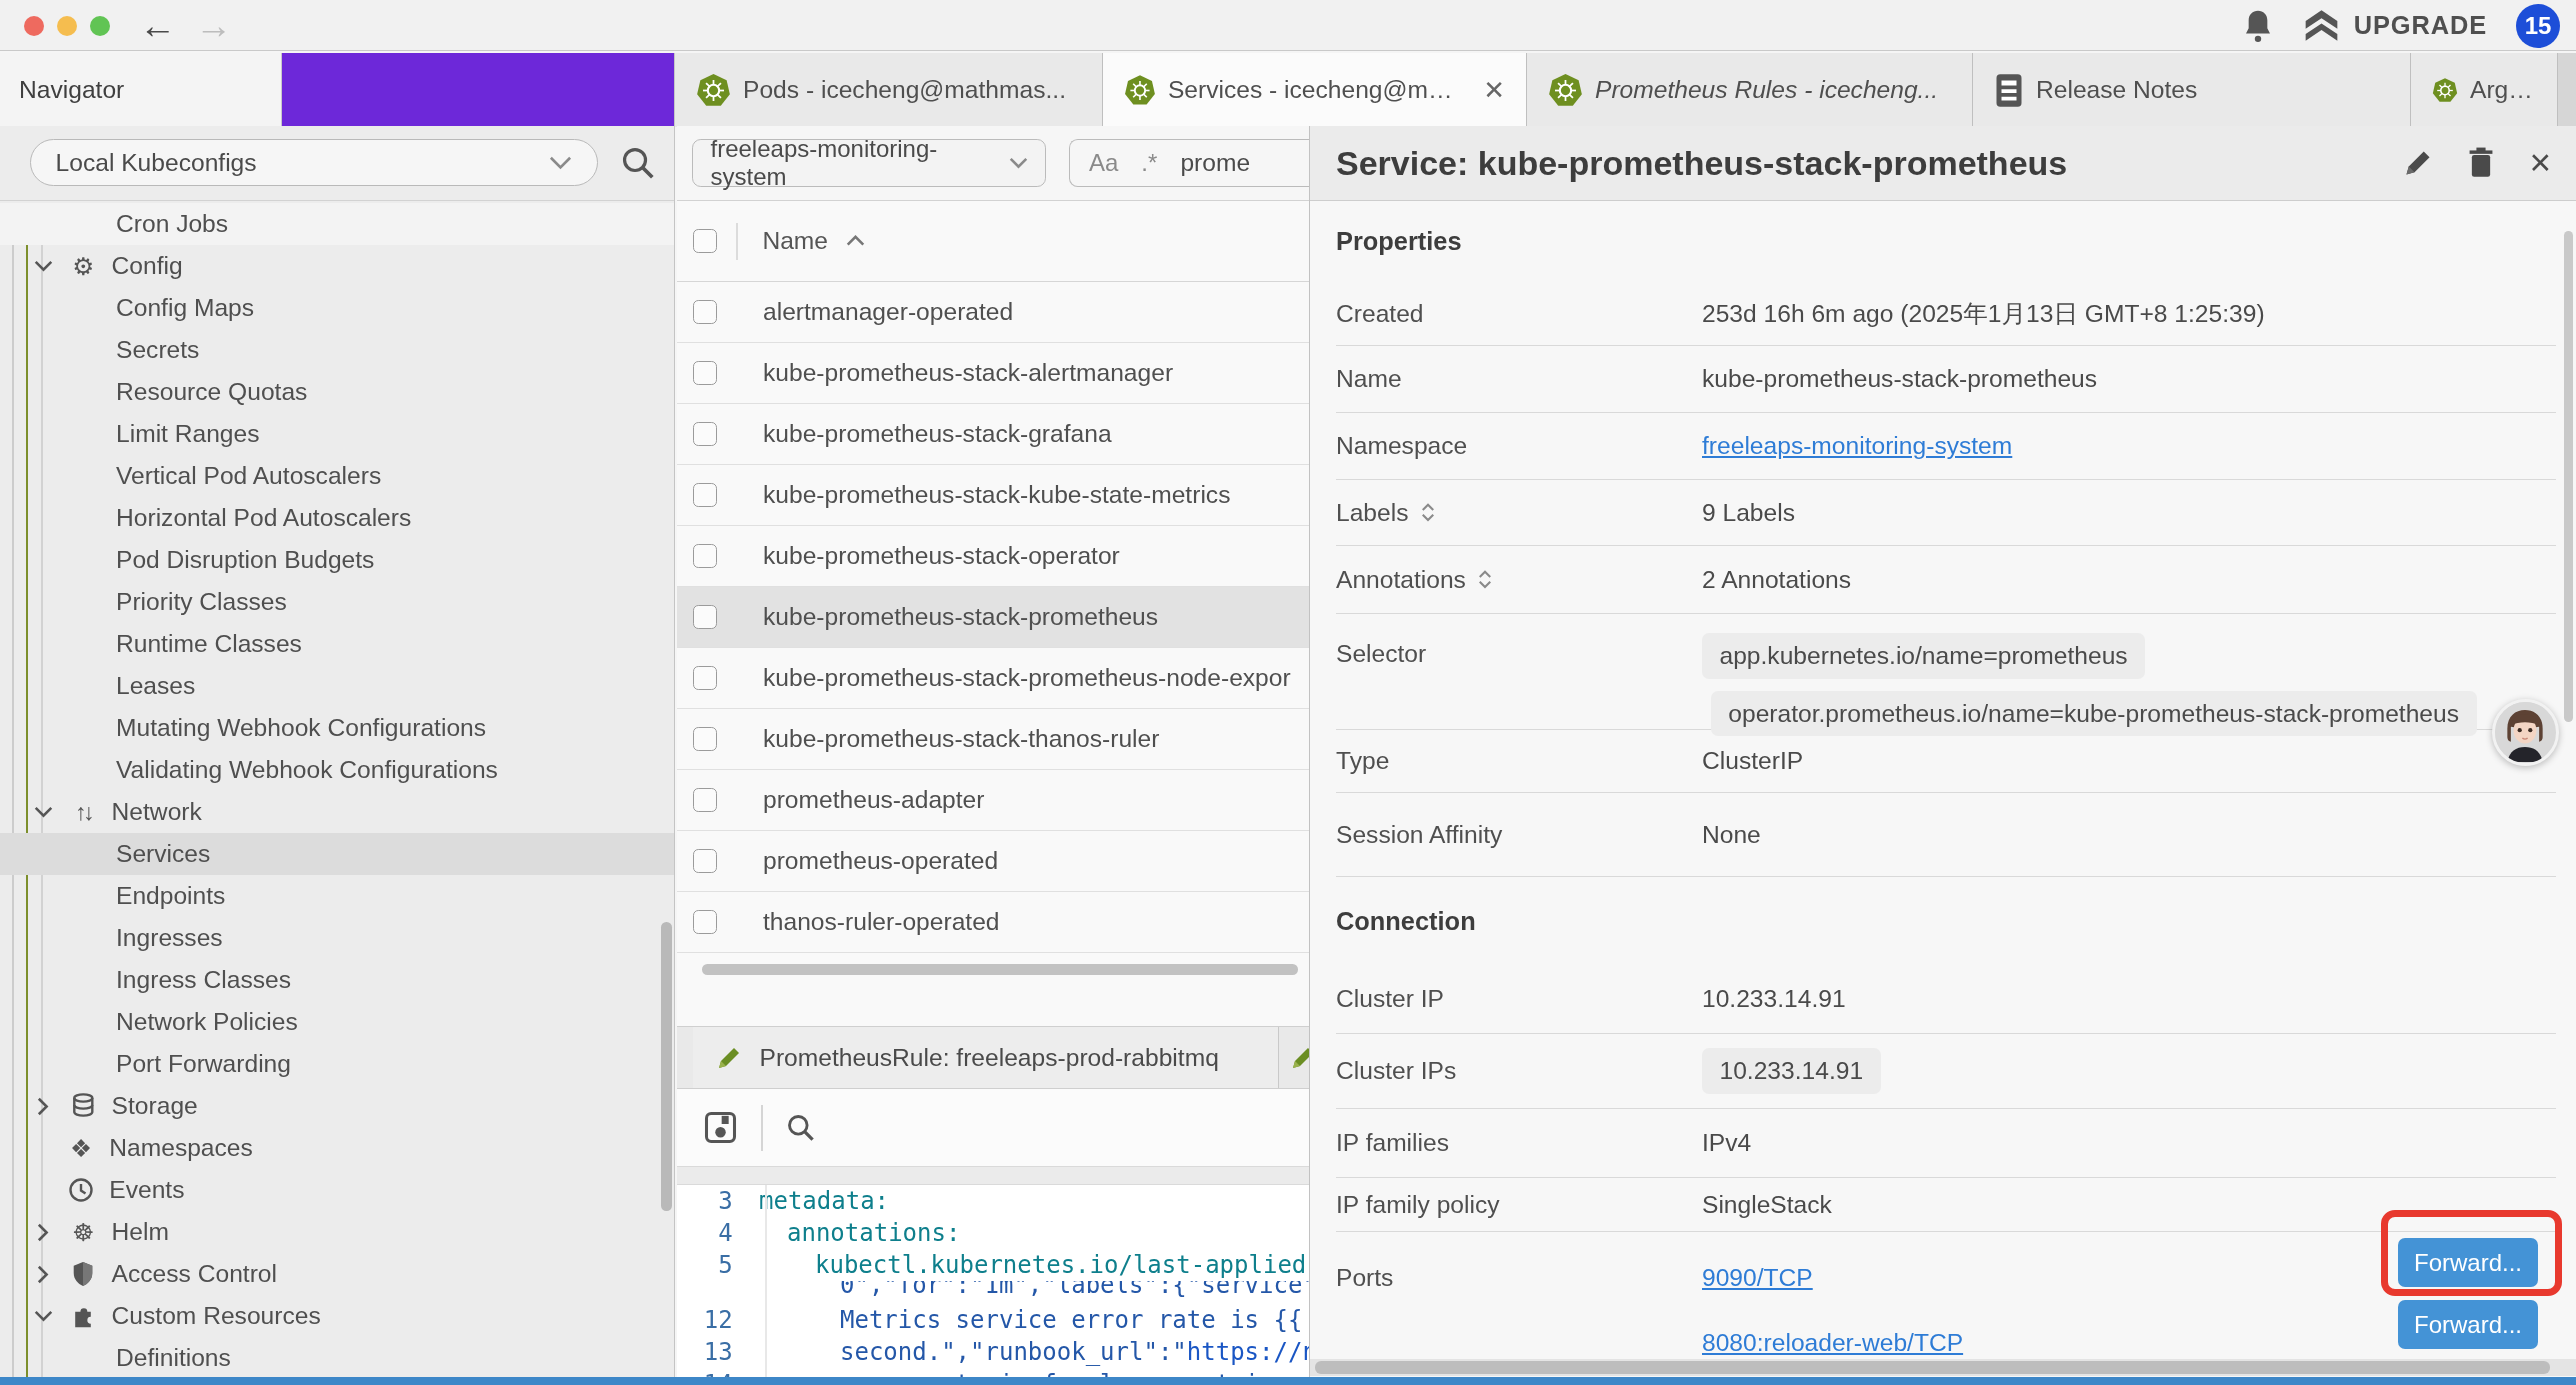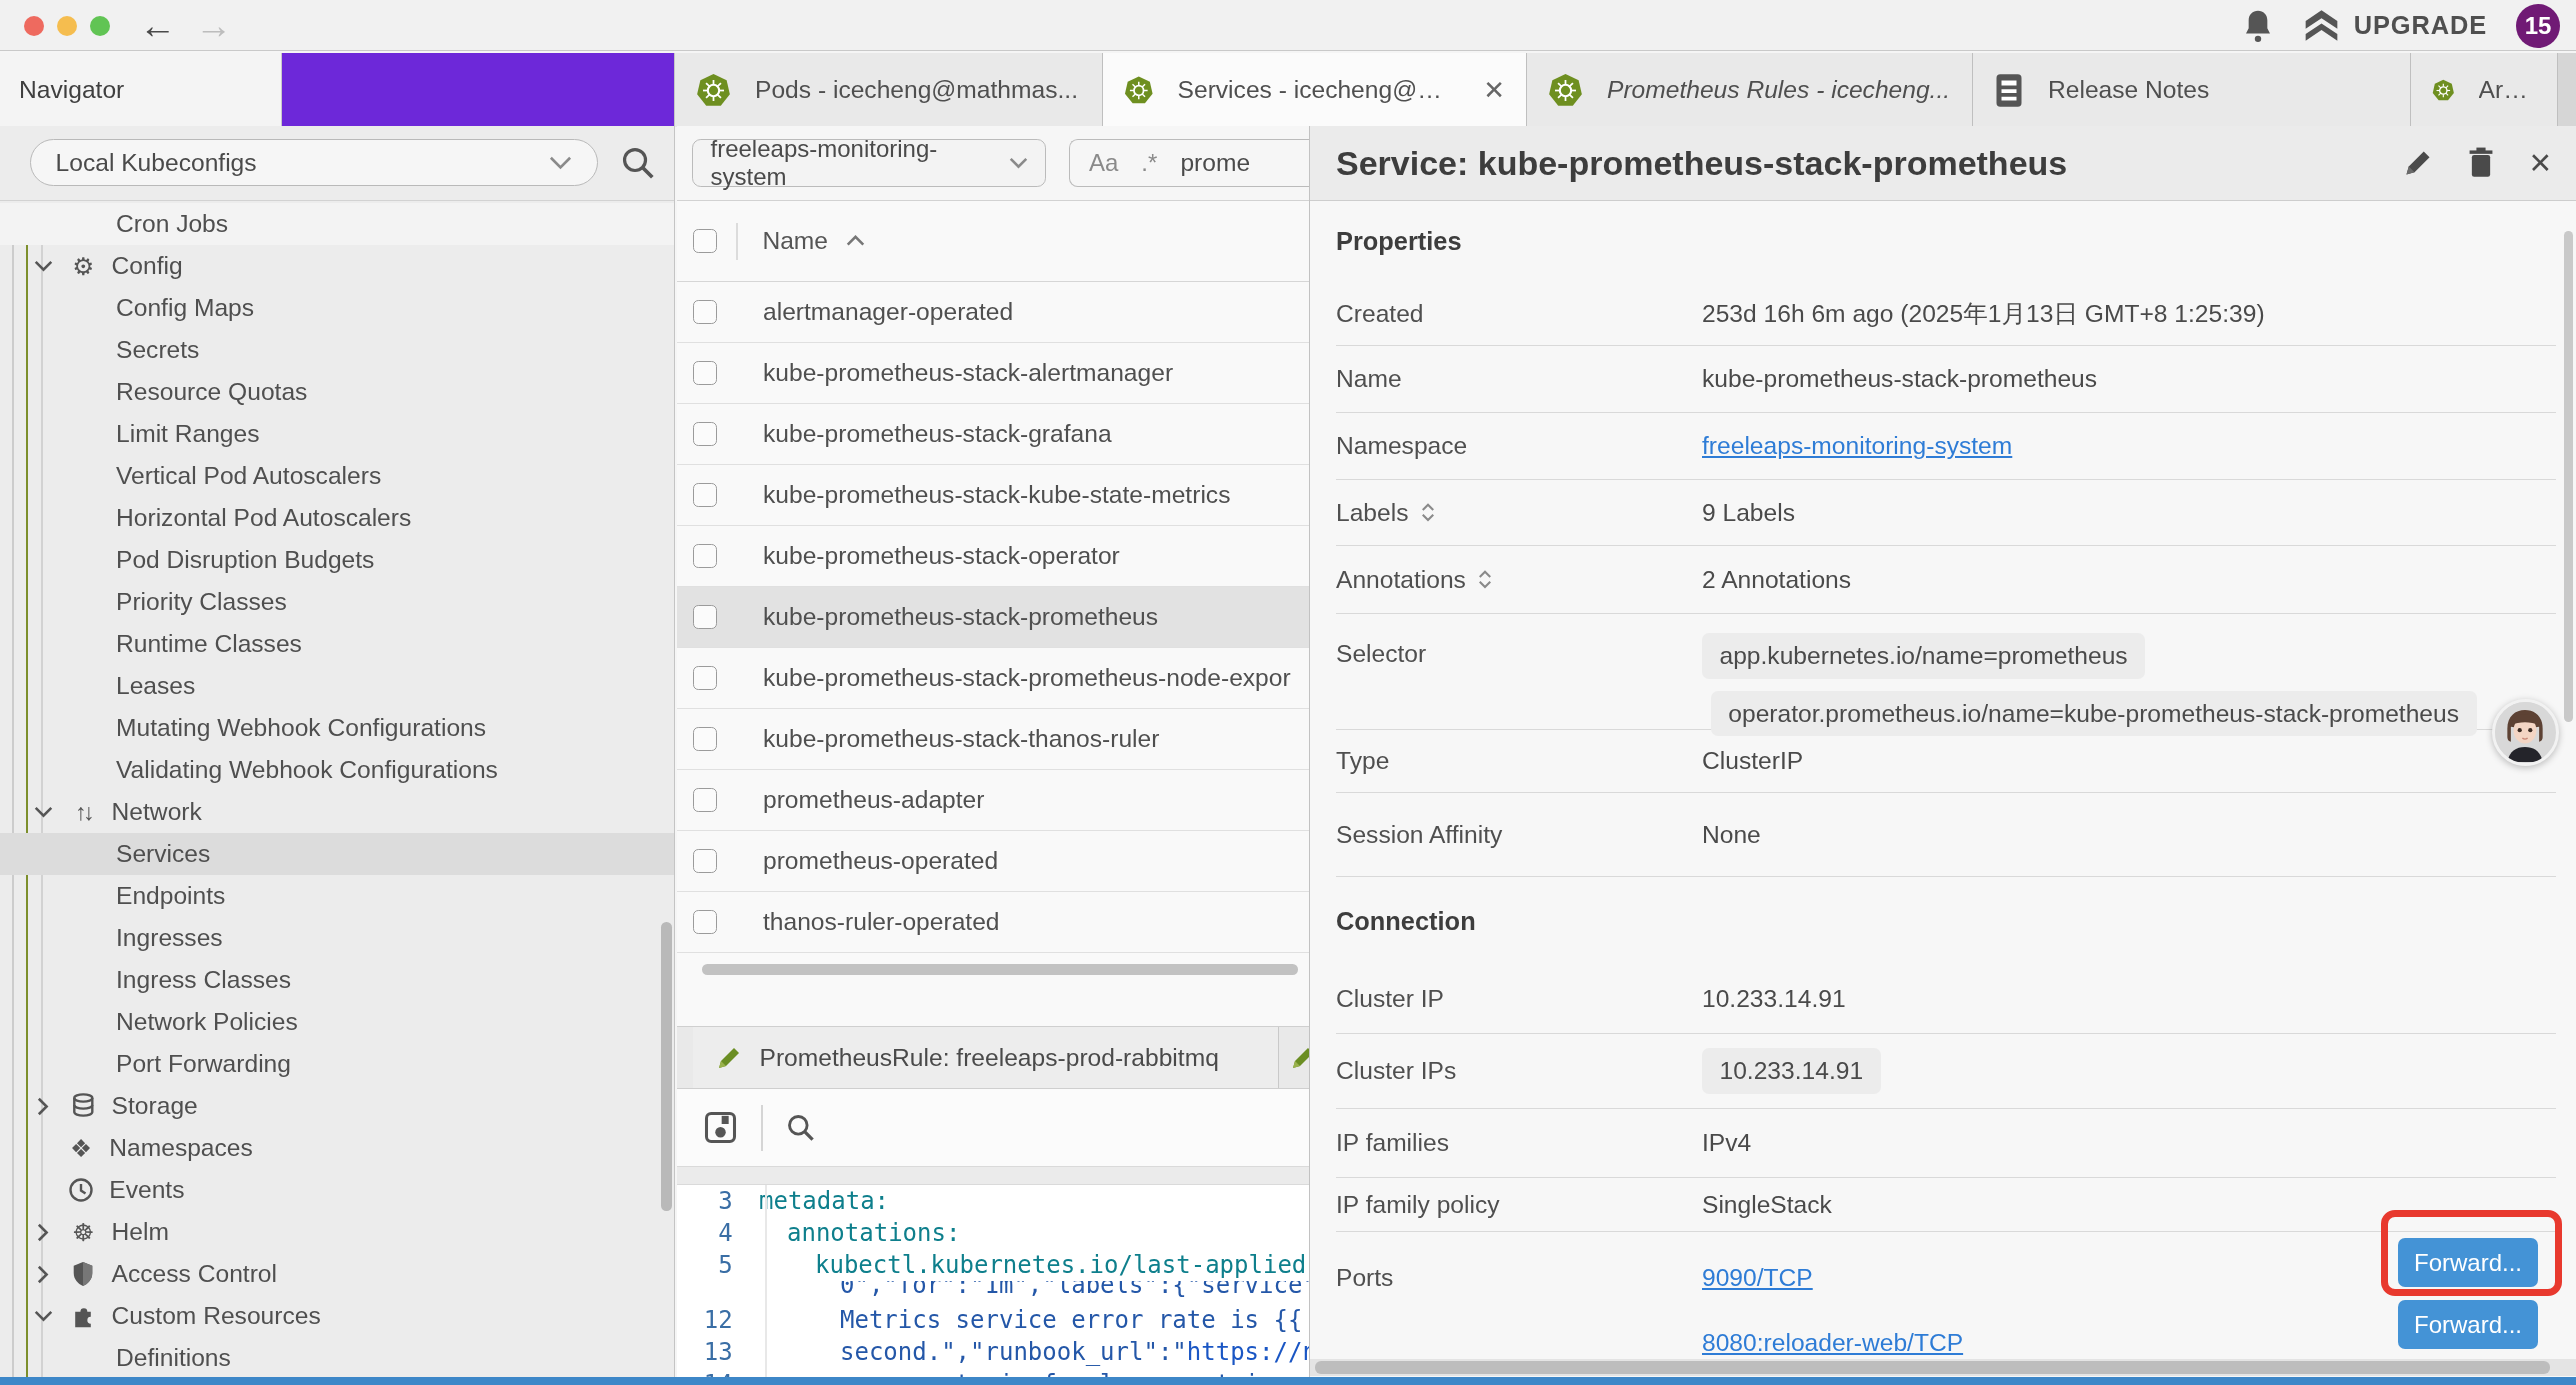--- a/index.html
+++ b/index.html
@@ -10,28 +10,28 @@
   .topbar { position:absolute; left:0; top:0; width:2576px; height:51px; background:#f1f1f1; border-bottom:1.8px solid #c9c9c9; }
   .tl { position:absolute; top:16px; width:20px; height:20px; border-radius:50%; }
   .tl.red { left:24px; background:#ee6a5f; }
   .tl.yellow { left:57px; background:#f5bd4f; }
   .tl.green { left:90px; background:#61c454; }
   .navarrow { position:absolute; top:1.8px; font-size:37px; line-height:47px; }
   .navarrow.back { left:139px; color:#4a4a4a; }
   .navarrow.fwd { left:195px; color:#bdbdbd; }
   .topbar-right { position:absolute; right:16px; top:0; height:51px; display:flex; align-items:center; gap:29px; }
   .upgrade { display:flex; align-items:center; gap:14px; color:#4f4f4f; font-weight:bold; letter-spacing:0.9px; font-size:25.4px; }
-  .badge15 { width:44px; height:44px; border-radius:50%; background:#701a75; color:#fff; font-size:24px; font-weight:bold; display:flex; align-items:center; justify-content:center; }
+  .badge15 { width:44px; height:44px; border-radius:50%; background:#1d4ed8; color:#fff; font-size:24px; font-weight:bold; display:flex; align-items:center; justify-content:center; }
 
   
   .tabstrip { position:absolute; left:0; top:53px; width:2576px; height:74px; background:#d6d6d6; border-bottom:1.8px solid #c3c3c3; }
   .navzone { position:absolute; left:0; top:0; width:675px; height:74px; background:#6d28d9; border-right:1.8px solid #c6c6c6; }
   .navtab { position:absolute; left:0; top:0; width:282px; height:74px; background:#f4f4f4; border-right:1.8px solid #c9c9c9; display:flex; align-items:center; padding-left:19px; color:#3f3f3f; }
   .apptabs { position:absolute; left:675px; top:0; height:74px; display:flex; }
-  .apptab { height:74px; display:flex; align-items:center; gap:24px; padding:0 21px; background:#e9e9e9; border-right:1.8px solid #bfbfbf; color:#4f4f4f; overflow:hidden; white-space:nowrap; }
+  .apptab { height:74px; display:flex; align-items:center; gap:12px; padding:0 21px; background:#e9e9e9; border-right:1.8px solid #bfbfbf; color:#4f4f4f; overflow:hidden; white-space:nowrap; }
   .apptab.active { background:#fbfbfb; }
   .apptab .lbl { overflow:hidden; text-overflow:ellipsis; white-space:nowrap; }
   .apptab .closex { margin-left:16px; font-size:26px; color:#666; }
   .italic { font-style:italic; }
 
   
   .sidebar { position:absolute; left:0; top:126px; width:675px; height:1259px; background:#ececec; border-right:1.8px solid #c4c4c4; overflow:hidden; }
   .kubecfg-row { position:absolute; left:0; top:0; width:675px; height:75px; border-bottom:1.8px solid #d2d2d2; }
   .kubecfg-select { position:absolute; left:30px; top:13px; width:568px; height:47px; border:1.8px solid #b9b9b9; border-radius:24px; background:#f6f6f6; display:flex; align-items:center; padding:0 24.6px; color:#4a4a4a; }
   .kubecfg-select .chev { margin-left:auto; }

